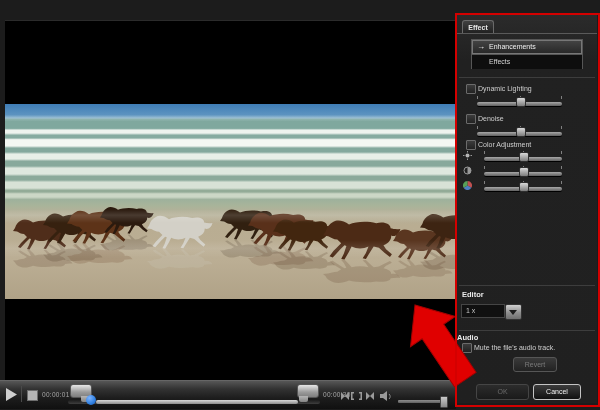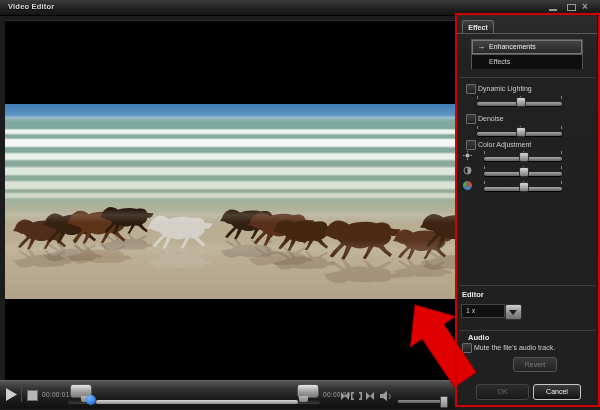--- a/index.html
+++ b/index.html
@@ -108,32 +108,20 @@
   
   #annot-border{position:absolute;left:455px;top:13px;width:141px;height:390px;
     border:2px solid #d40000;z-index:50;pointer-events:none;}
   #annot-arrow{position:absolute;left:385px;top:290px;width:95px;height:100px;z-index:40;pointer-events:none;}
 </style>
 </head>
 <body>
 
 <div id="win">
 
-  <div id="titlebar">
-    <span id="title">Video Editor</span>
-    <span class="winbtn" id="btn-min">
-        <i></i>
-      </span>
-    <span class="winbtn" id="btn-max">
-        <i></i>
-      </span>
-    <span class="winbtn" id="btn-close">
-        <i>×</i>
-      </span>
-  </div>
 
   <div id="preview">
     <div id="videoframe">
       <svg id="horse-svg" viewBox="0 0 450 195">
         <defs>
           <path id="horse-shape" d="M4,24 L0,30 L8,31 C12,33 16,36 22,36 L28,42
             L16,54 L10,62 L15,64 L26,52 L33,45
             L36,46 L32,58 L28,66 L33,67 L40,55 L44,47
             C52,51 62,51 70,47
             L66,57 L61,65 L66,66 L74,53 L78,47
@@ -289,21 +277,21 @@
     <div class="abs divider" id="div2"></div>
 
     <span class="abs" id="section-speed" style="left:5px;top:276px;">Editor</span>
     <div class="abs" id="speed-field">1 x</div>
     <div class="abs" id="speed-drop">
         <i></i>
       </div>
 
     <div class="abs divider" id="div3"></div>
 
-    <span class="abs" id="section-audio" style="left:11px;top:319px;">Audio</span>
+    <span class="abs" id="section-audio" style="left:0;top:319px;">Audio</span>
     <div class="chk" style="left:5px;top:329px;"></div>
     <span class="chklabel abs" id="mute-label">Mute the file's audio track.</span>
     <div class="pbtn" id="revert-btn">Revert</div>
     <div class="pbtn" id="ok-btn">OK</div>
     <div class="pbtn" id="cancel-btn">Cancel</div>
   </div>
 
   <div id="annot-border"></div>
   <svg id="annot-arrow" width="95" height="100">
     <g transform="translate(30,15) rotate(56)">

